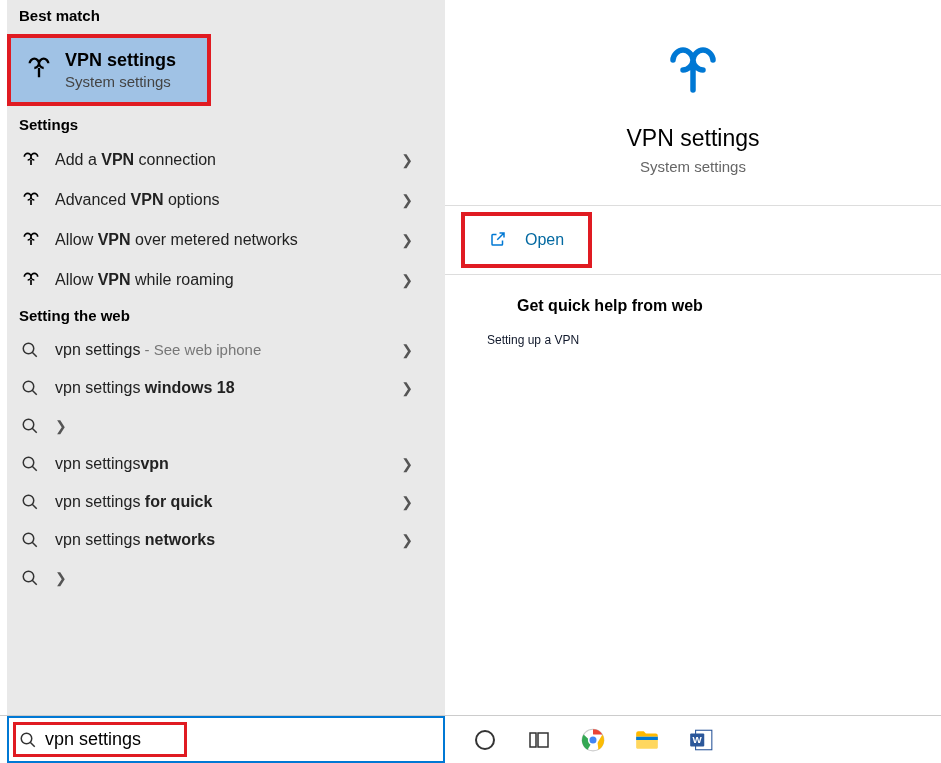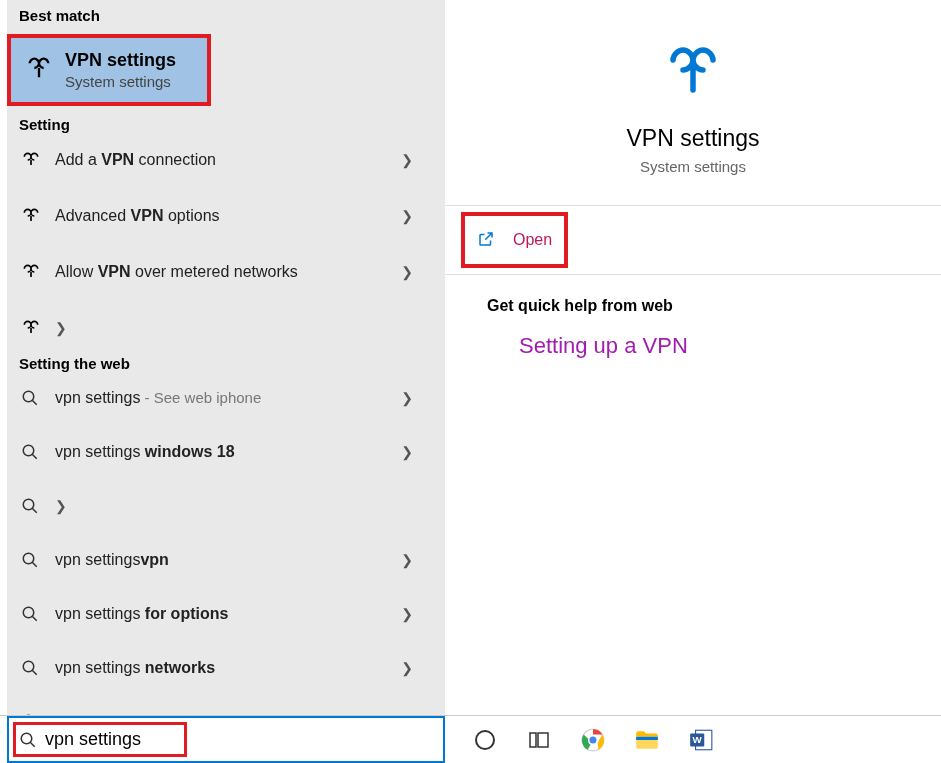--- a/index.html
+++ b/index.html
@@ -70,21 +70,20 @@
       color: #000;
     }
     .best-match-subtitle {
       font-size: 15px;
       color: #444;
       margin-top: 2px;
     }
     .settings-list, .web-list {
       display: flex;
       flex-direction: column;
-      gap: 16px;
     }
     .result-item {
       display: flex;
       align-items: center;
       padding: 10px 14px;
       font-size: 16px;
       color: #222;
       cursor: pointer;
       position: relative;
     }
@@ -133,48 +132,48 @@
       margin-top: 6px;
     }
     .divider {
       height: 1px;
       background: #ddd;
       margin: 0 0;
     }
     .action-row {
       display: flex;
       align-items: center;
-      padding: 14px 12px;
+      padding: 14px 24px;
       font-size: 16px;
-      color: #be185d;
+      color: #0369a1;
       cursor: pointer;
       border: 4px solid #e01b22;
       margin: 6px 0 6px 16px;
       width: fit-content;
     }
     .action-icon {
       width: 20px;
       height: 20px;
       color: #0078d4;
       margin-right: 16px;
     }
     .help-section {
       padding: 22px 42px;
     }
     .help-title {
       font-size: 16px;
       font-weight: 600;
       color: #000;
       margin-bottom: 18px;
+      margin-left: 30px;
     }
     .help-link {
-      font-size: 22px;
-      color: #a21caf;
+      font-size: 12px;
+      color: #0f172a;
       cursor: pointer;
-      margin-left: 32px;
     }
     
     .bottom-bar {
       height: 48px;
       display: flex;
       align-items: stretch;
       background: #fff;
       border-top: 1px solid #ccc;
     }
     .search-box {
@@ -236,21 +235,21 @@
         <svg width="28" height="28" viewBox="0 0 24 24">
             <path fill="none" stroke="#000" stroke-width="2" d="M4 8c0-2 2-4 4-4s4 2 4 4-2 4-4 4M20 8c0-2-2-4-4-4s-4 2-4 4 2 4 4 4M12 12v8"></path>
           </svg>
       </span>
       <div class="best-match-text">
         <div class="best-match-title">VPN settings</div>
         <div class="best-match-subtitle">System settings</div>
       </div>
     </div>
 
-    <div class="section-header">Setting</div>
+    <div class="section-header">Settings</div>
     <div class="settings-list" id="settings-list">
         <div class="result-item">
     <span class="result-icon">
       <svg width="20" height="20" viewBox="0 0 24 24">
               <path fill="none" stroke="#000" stroke-width="2" d="M4 8c0-2 2-4 4-4s4 2 4 4-2 4-4 4M20 8c0-2-2-4-4-4s-4 2-4 4 2 4 4 4M12 12v6"></path>
             </svg>
     </span>
     <span class="result-text">Add a <b>VPN</b> connection</span>
     <span class="chevron">❯</span>
   </div>
@@ -271,20 +270,21 @@
     </span>
     <span class="result-text">Allow <b>VPN</b> over metered networks</span>
     <span class="chevron">❯</span>
   </div>
         <div class="result-item">
     <span class="result-icon">
       <svg width="20" height="20" viewBox="0 0 24 24">
               <path fill="none" stroke="#000" stroke-width="2" d="M4 8c0-2 2-4 4-4s4 2 4 4-2 4-4 4M20 8c0-2-2-4-4-4s-4 2-4 4 2 4 4 4M12 12v6"></path>
             </svg>
     </span>
+    <span class="result-text">Allow <b>VPN</b> while roaming</span>
     <span class="chevron">❯</span>
   </div>
       </div>
 
     <div class="section-header">Setting the web</div>
     <div class="web-list" id="web-list">
         <div class="result-item">
     <span class="result-icon">
       <svg width="18" height="18" viewBox="0 0 24 24">
               <circle cx="10" cy="10" r="7" fill="none" stroke="#333" stroke-width="2"></circle>
@@ -323,21 +323,21 @@
     <span class="result-text">vpn settings<b>vpn</b></span>
     <span class="chevron">❯</span>
   </div>
         <div class="result-item">
     <span class="result-icon">
       <svg width="18" height="18" viewBox="0 0 24 24">
               <circle cx="10" cy="10" r="7" fill="none" stroke="#333" stroke-width="2"></circle>
               <line x1="15" y1="15" x2="21" y2="21" stroke="#333" stroke-width="2"></line>
             </svg>
     </span>
-    <span class="result-text">vpn settings <b>for options</b></span>
+    <span class="result-text">vpn settings <b>for quick</b></span>
     <span class="chevron">❯</span>
   </div>
         <div class="result-item">
     <span class="result-icon">
       <svg width="18" height="18" viewBox="0 0 24 24">
               <circle cx="10" cy="10" r="7" fill="none" stroke="#333" stroke-width="2"></circle>
               <line x1="15" y1="15" x2="21" y2="21" stroke="#333" stroke-width="2"></line>
             </svg>
     </span>
     <span class="result-text">vpn settings <b>networks</b></span>

